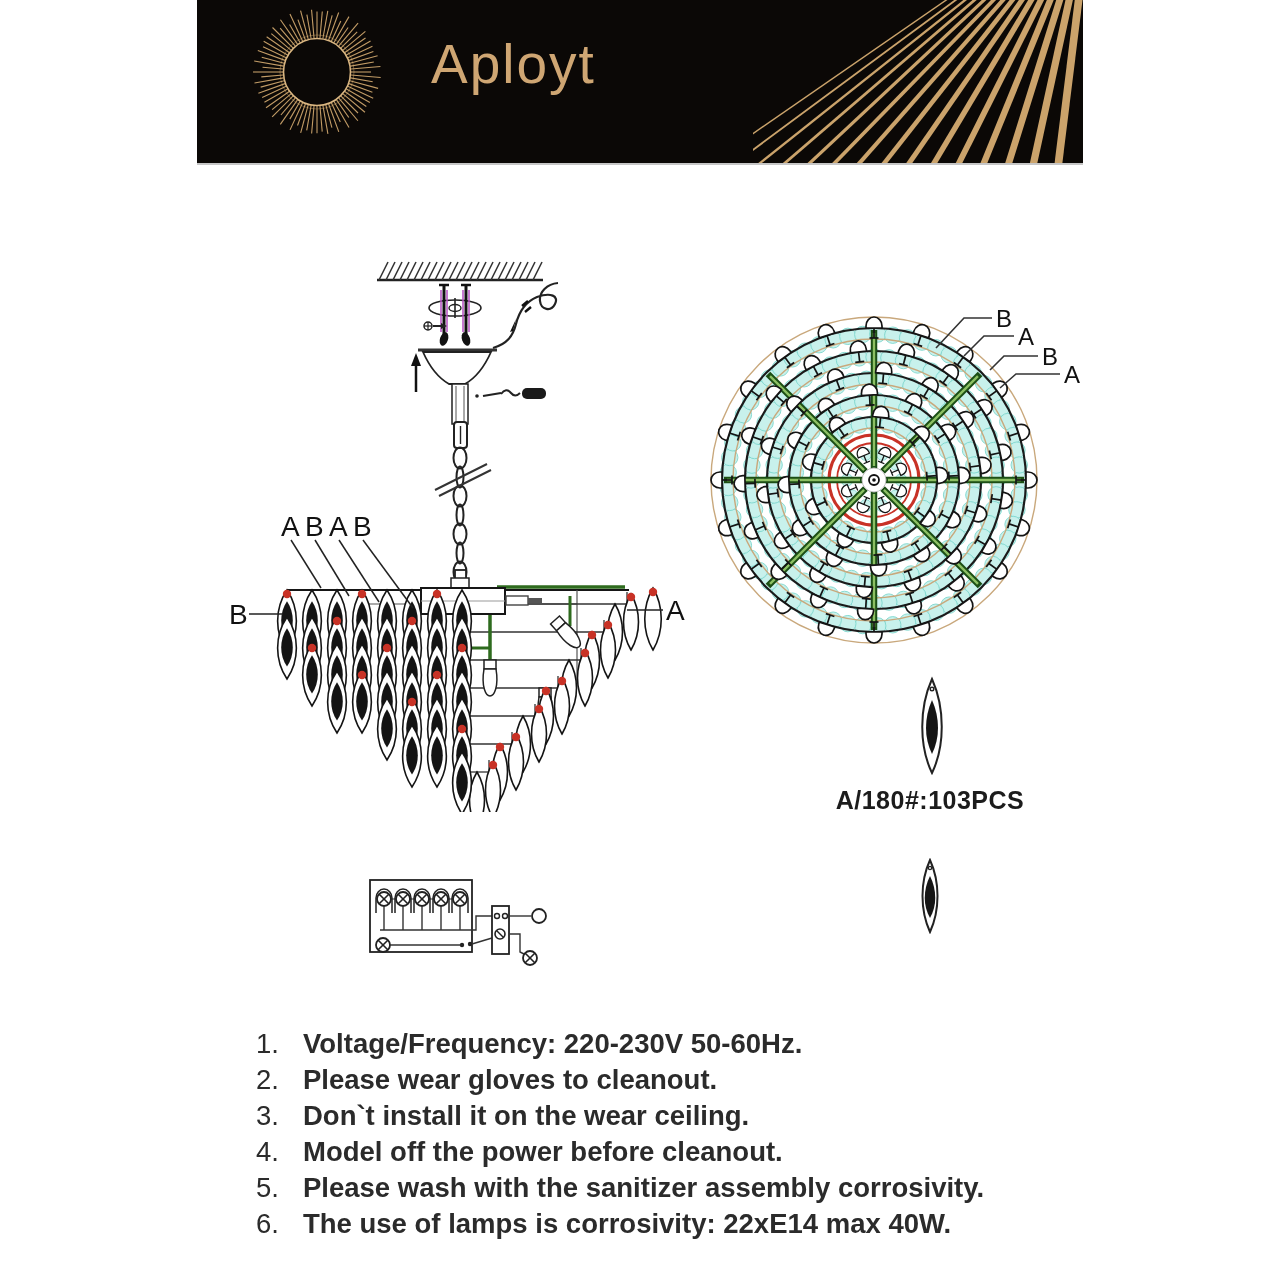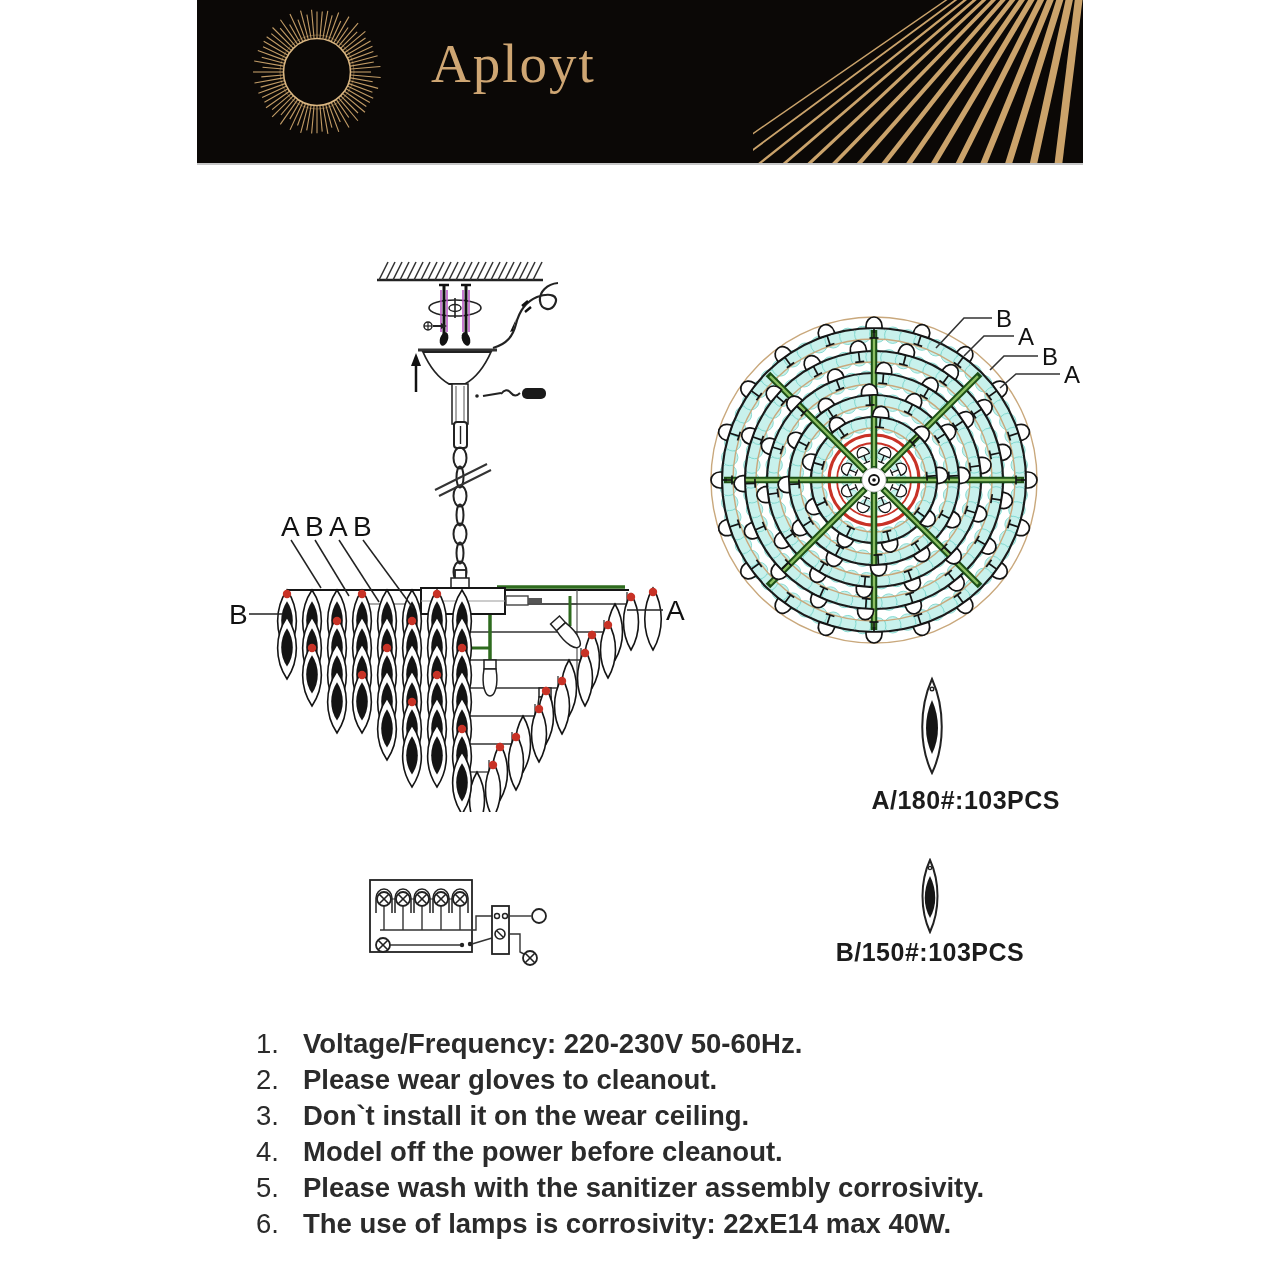--- a/index.html
+++ b/index.html
@@ -1,39 +1,39 @@
 <!DOCTYPE html>
 <html><head>
 <meta charset="utf-8">
 <style>
   html,body{margin:0;padding:0;background:#ffffff;}
   .page{position:relative;width:1280px;height:1280px;background:#fff;overflow:hidden;
         font-family:"Liberation Sans",sans-serif;}
 
   
   .banner{position:absolute;left:197px;top:0;width:886px;height:163px;background:#0b0806;
-          border-bottom:2px solid #c6c6c6;overflow:hidden;font-family:Liberation Serif, serif;}
+          border-bottom:2px solid #c6c6c6;overflow:hidden;}
   .brand{position:absolute;left:234px;top:32px;font-size:55px;font-weight:400;
          color:#cfa673;letter-spacing:2px;}
   #logo-burst{position:absolute;left:45px;top:-3px;}
   #banner-rays{position:absolute;right:0;top:0;}
 
   
   .title{position:absolute;left:0;top:174px;width:1280px;text-align:center;
          color:#2d2d2d;font-size:29px;font-weight:500;line-height:37px;letter-spacing:.5px;}
 
   
   #side-view{position:absolute;left:225px;top:252px;}
   #top-view{position:absolute;left:696px;top:296px;}
   #wiring{position:absolute;left:356px;top:868px;}
   #part-a-icon{position:absolute;left:900px;top:676px;}
   #part-b-icon{position:absolute;left:904px;top:858px;}
   .part-label{position:absolute;width:260px;text-align:center;font-size:25px;
               font-weight:600;color:#1c1c1c;letter-spacing:.5px;}
-  #part-a-label{left:800px;top:786px;text-align:right;}
+  #part-a-label{left:800px;top:786px;}
   #part-b-label{left:800px;top:938px;}
 
   
   .instructions{position:absolute;left:250px;top:1026px;width:840px;
                 font-size:27.5px;color:#2b2b2b;}
   .inst-row{display:flex;line-height:36px;}
   .inst-num{width:47px;flex:none;padding-left:6px;}
   .inst-text{flex:1;font-weight:bold;}
 
   svg text{font-family:"Liberation Sans",sans-serif;}
@@ -1054,21 +1054,20 @@
     <circle cx="32" cy="13" r="1.8" fill="none" stroke="#222" stroke-width="1.4"></circle>
     <path d="M 32 24 C 40 42 40 62 32 78 C 24 62 24 42 32 24 Z" fill="#151515"></path>
   </svg>
   <div class="part-label" id="part-a-label">A/180#:103PCS</div>
 
   <svg id="part-b-icon" width="52" height="76" viewBox="0 0 52 76">
     <path d="M 26 2 C 36 24 36 52 26 74 C 16 52 16 24 26 2 Z" fill="#fff" stroke="#222" stroke-width="2"></path>
     <circle cx="26" cy="10" r="1.6" fill="none" stroke="#222" stroke-width="1.3"></circle>
     <path d="M 26 18 C 33 32 33 48 26 60 C 19 48 19 32 26 18 Z" fill="#151515"></path>
   </svg>
-  <div class="part-label" id="part-b-label">B/150#:103PCS</div>
 
   <svg id="wiring" width="280" height="112" viewBox="0 0 280 112">
     <g id="wr-gen">
         <rect x="14" y="12" width="102" height="72" fill="none" stroke="#222" stroke-width="1.8"></rect>
         <line x1="22" y1="31" x2="108" y2="31" stroke="#333" stroke-width="1" opacity="1"></line>
         <path d="M 20 45 L 20 30 A 8 9 0 0 1 36 30 L 36 45" fill="none" stroke="#222" stroke-width="1.5"></path>
         <circle cx="28" cy="31" r="7" fill="#fff" stroke="#222" stroke-width="1.8"></circle>
         <line x1="22.96" y1="25.96" x2="33.04" y2="36.04" stroke="#222" stroke-width="1.6" opacity="1"></line>
         <line x1="22.96" y1="36.04" x2="33.04" y2="25.96" stroke="#222" stroke-width="1.6" opacity="1"></line>
         <line x1="28" y1="38" x2="28" y2="62" stroke="#333" stroke-width="1.4" opacity="1"></line>

